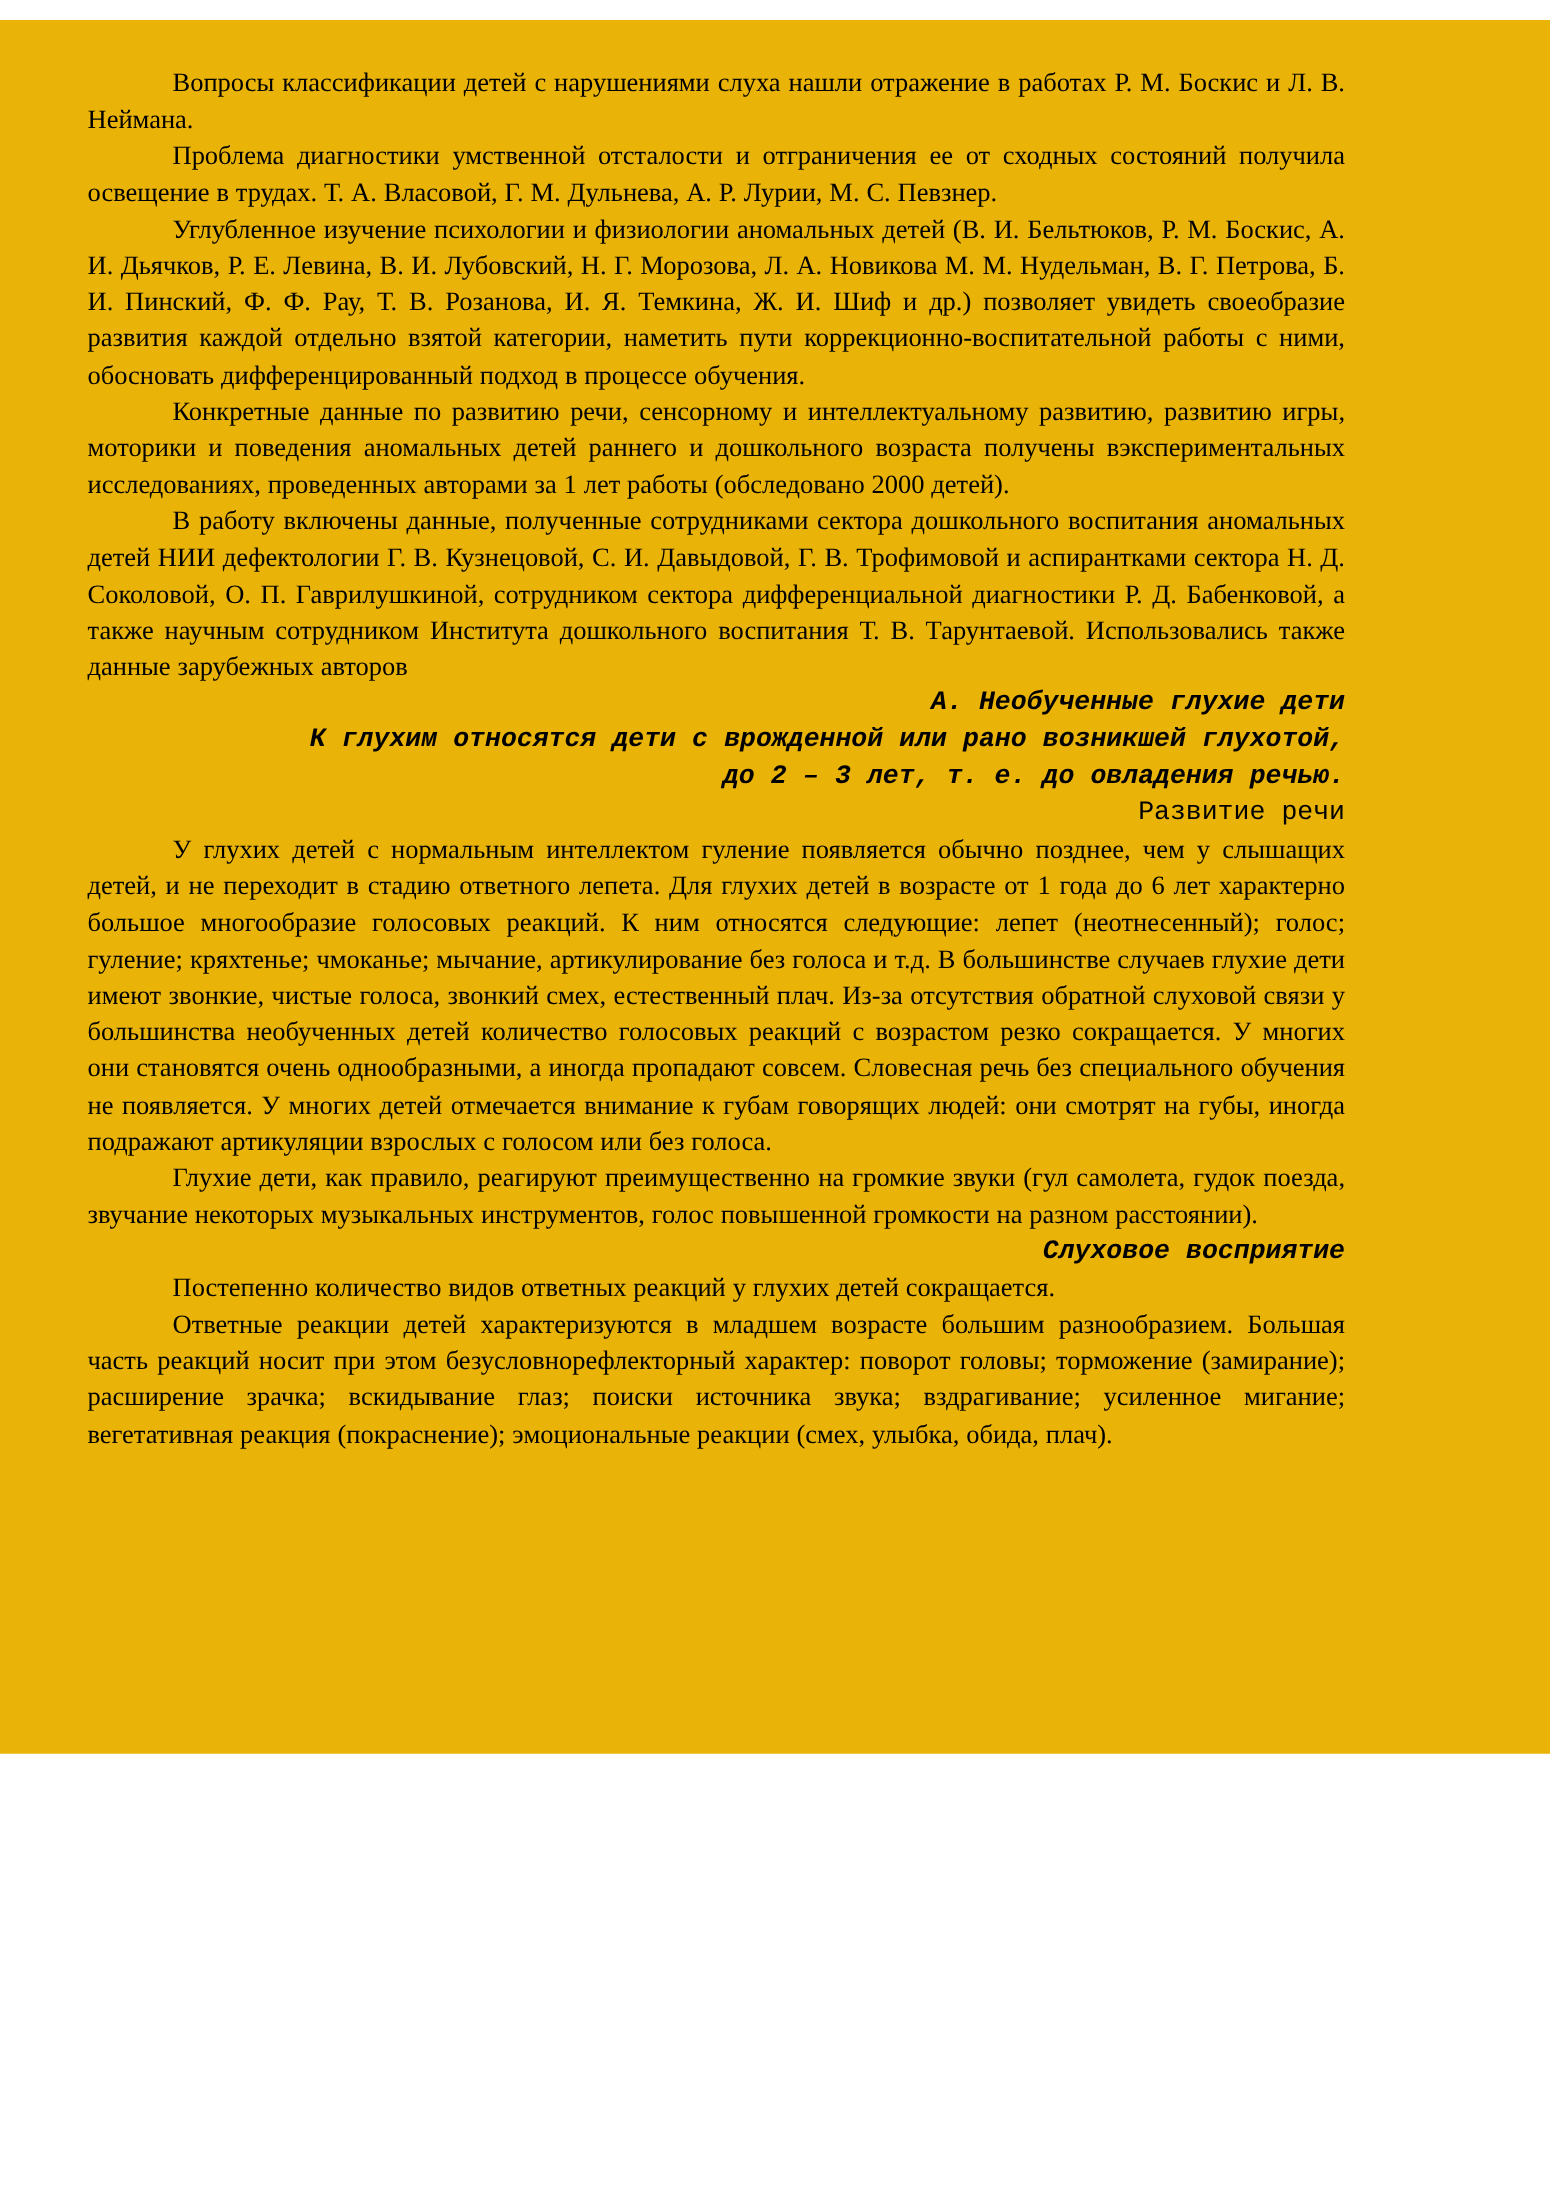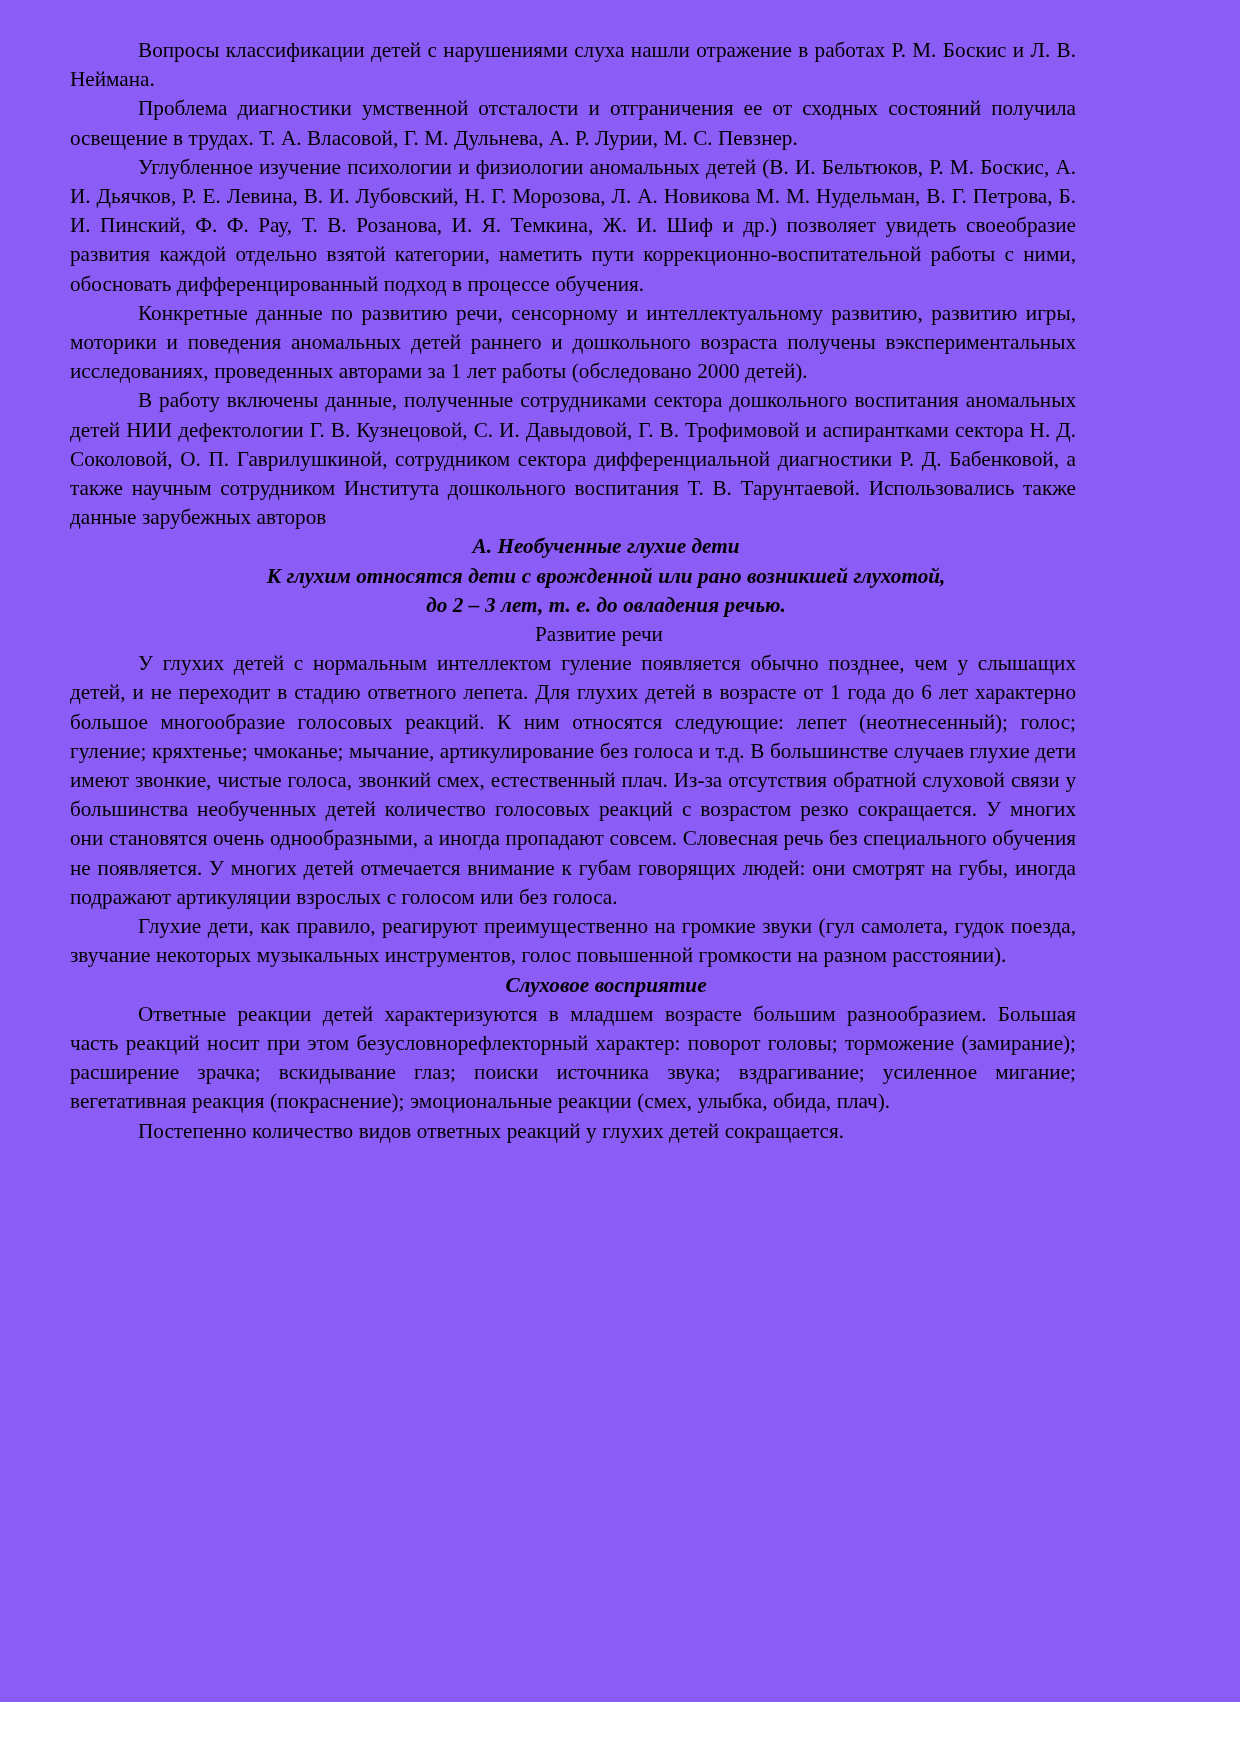--- a/index.html
+++ b/index.html
@@ -4,23 +4,23 @@
 <title>Document page</title>
 <style>
   html, body {
     margin: 0;
     padding: 0;
     background: #ffffff;
   }
   .page {
     position: relative;
     width: 1240px;
-    height: 1702px;
-    background: #8b5cf6;
-    margin: 0 auto;
+    height: 1387px;
+    background: #eab308;
+    margin: 16px auto;
     overflow: hidden;
     box-sizing: border-box;
   }
   .text-column {
     position: absolute;
     left: 70px;
     top: 36px;
     width: 1006px;
   }
   p.para {
@@ -30,21 +30,22 @@
     font-size: 21.2px;
     line-height: 29.2px;
     color: #000000;
     text-align: justify;
     text-indent: 68px;
     -webkit-hyphens: none;
     hyphens: none;
     word-spacing: 0.2px;
   }
   p.para.nojustify {
-    text-align: center;
+    text-align: right;
+    font-family: Liberation Mono, monospace;
   }
   p.para.italic {
     font-style: italic;
     font-weight: 600;
   }
   p.para.ind-small {
     text-indent: 60px;
   }
   p.para.ind-italic {
     text-indent: 66px;
@@ -79,19 +80,19 @@
     <p class="para ind-tiny nojustify">Развитие речи</p>
 
     <p class="para">У глухих детей с нормальным интеллектом гуление появляется обычно позднее, чем у слышащих детей, и не переходит в стадию ответного лепета. Для глухих детей в возрасте от 1 года до 6 лет характерно большое многообразие голосовых реакций. К ним относятся следующие: лепет (неотнесенный); голос; гуление; кряхтенье; чмоканье; мычание, артикулирование без голоса и т.д. В большинстве случаев глухие дети имеют звонкие, чистые голоса, звонкий смех, естественный плач. Из-за отсутствия обратной слуховой связи у большинства необученных детей количество голосовых реакций с возрастом резко сокращается. У многих они становятся очень однообразными, а иногда пропадают совсем. Словесная речь без специального обучения не появляется. У многих детей отмечается внимание к губам говорящих людей: они смотрят на губы, иногда подражают артикуляции взрослых с голосом или без голоса.</p>
 
 
     <p class="para">Глухие дети, как правило, реагируют преимущественно на громкие звуки (гул самолета, гудок поезда, звучание некоторых музыкальных инструментов, голос повышенной громкости на разном расстоянии).</p>
 
     <p class="para italic ind-italic nojustify">Слуховое восприятие</p>
 
 
+    <p class="para">Постепенно количество видов ответных реакций у глухих детей сокращается.</p>
+
     <p class="para">Ответные реакции детей характеризуются в младшем возрасте большим разнообразием. Большая часть реакций носит при этом безусловнорефлекторный характер: поворот головы; торможение (замирание); расширение зрачка; вскидывание глаз; поиски источника звука; вздрагивание; усиленное мигание; вегетативная реакция (покраснение); эмоциональные реакции (смех, улыбка, обида, плач).</p>
-
-    <p class="para">Постепенно количество видов ответных реакций у глухих детей сокращается.</p>
 
 
   </div>
 </div>
 
 </body></html>

